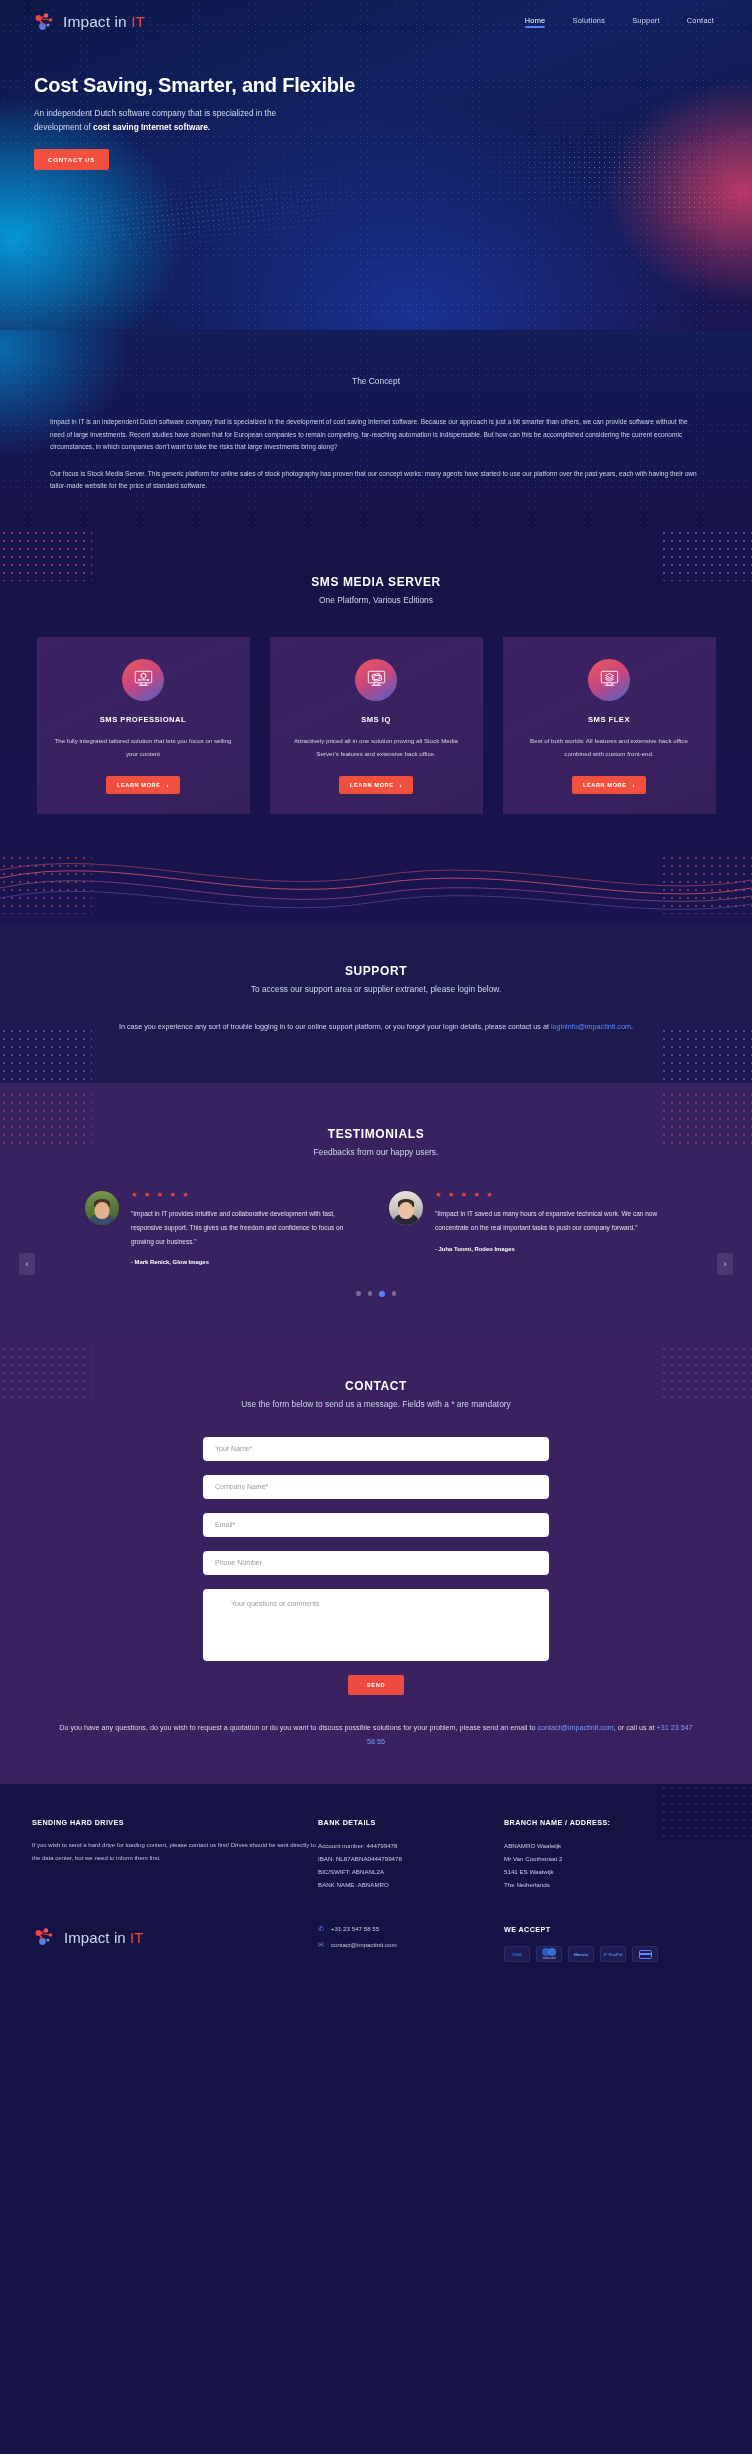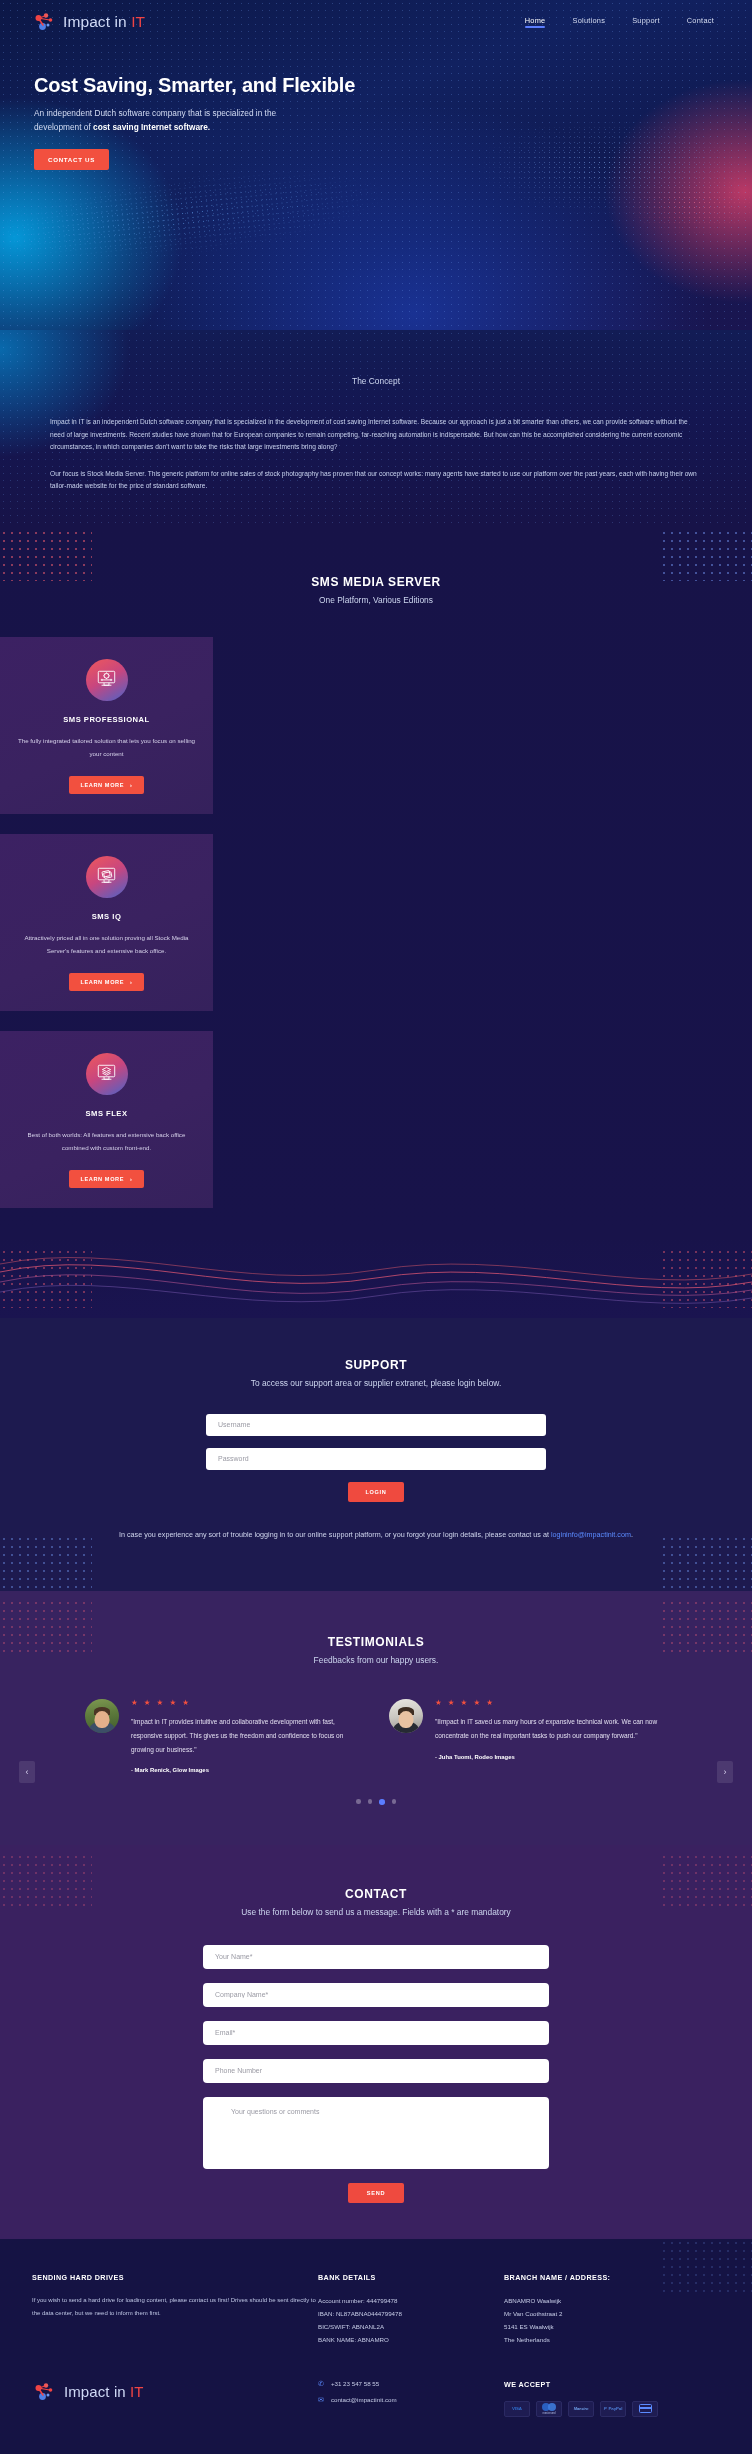--- a/index.html
+++ b/index.html
@@ -123,21 +123,20 @@
   }
   .dotrow-topr {
     position: absolute; right: 0; top: 6px; width: 92px; height: 52px;
     background-image: radial-gradient(rgba(120,160,255,0.45) 1px, transparent 1.2px);
     background-size: 8px 8px;
   }
   .cards {
     position: relative; z-index: 3;
     display: flex; justify-content: center; gap: 20px;
     margin-top: 32px;
-    flex-direction: column;
   }
   .card {
     width: 213px; padding: 22px 16px 20px 16px;
     background: linear-gradient(155deg, #3c2163 0%, #3a2260 55%, #35215c 100%);
     display: flex; flex-direction: column; align-items: center; text-align: center;
   }
   .card-icon {
     width: 42px; height: 42px; border-radius: 50%;
     background: linear-gradient(150deg, #f0585a 0%, #c8467f 48%, #4a63c8 100%);
     display: flex; align-items: center; justify-content: center;
@@ -473,27 +472,20 @@
       <path d="M0 26 C120 2, 240 54, 376 32 C512 10, 632 58, 752 36" stroke="#e05a6a" stroke-width="1" fill="none" opacity=".5"></path>
     </svg>
   </section>
 
   <section class="support">
     <div class="sec-head">
       <div class="sec-title">SUPPORT</div>
       <div class="sec-sub">To access our support area or supplier extranet, please login below.</div>
     </div>
 
-    <div class="form-narrow">
-      <input class="inp" type="text" placeholder="Username" style="">
-      <input class="inp" type="password" placeholder="Password" style="">
-      <div class="btn-center">
-        <button class="btn-login">LOGIN</button>
-      </div>
-    </div>
 
     <p class="support-note">
       <span>In case you experience any sort of trouble logging in to our online support platform, or you forgot your login details, please contact us at </span><a href="#">logininfo@impactinit.com</a><span>.</span>
     </p>
 
     <div class="dotsq-bl"></div>
     <div class="dotsq-br"></div>
   </section>
 
   <section class="testi">
@@ -563,20 +555,23 @@
       <input class="inp" type="text" placeholder="Your Name*" style="">
       <input class="inp" type="text" placeholder="Company Name*" style="">
       <input class="inp" type="email" placeholder="Email*" style="">
       <input class="inp" type="tel" placeholder="Phone Number" style="">
       <textarea class="inp" placeholder="Your questions or comments" style=""></textarea>
       <div class="btn-center">
         <button class="btn-send">SEND</button>
       </div>
     </div>
 
+    <p class="contact-note">
+      <span>Do you have any questions, do you wish to request a quotation or do you want to discuss possible solutions for your problem, please send an email to </span><a href="#">contact@impactinit.com</a><span>, or call us at </span><a href="#">+31 23 547 58 55</a>
+    </p>
   </section>
 
   <footer>
     <div class="fdot-r"></div>
 
     <div class="f-cols">
       <div class="f-col-1">
         <div class="f-h">SENDING HARD DRIVES</div>
         <div class="f-p">If you wish to send a hard drive for loading content, please contact us first! Drives should be sent directly to the data center, but we need to inform them first.</div>
       </div>

